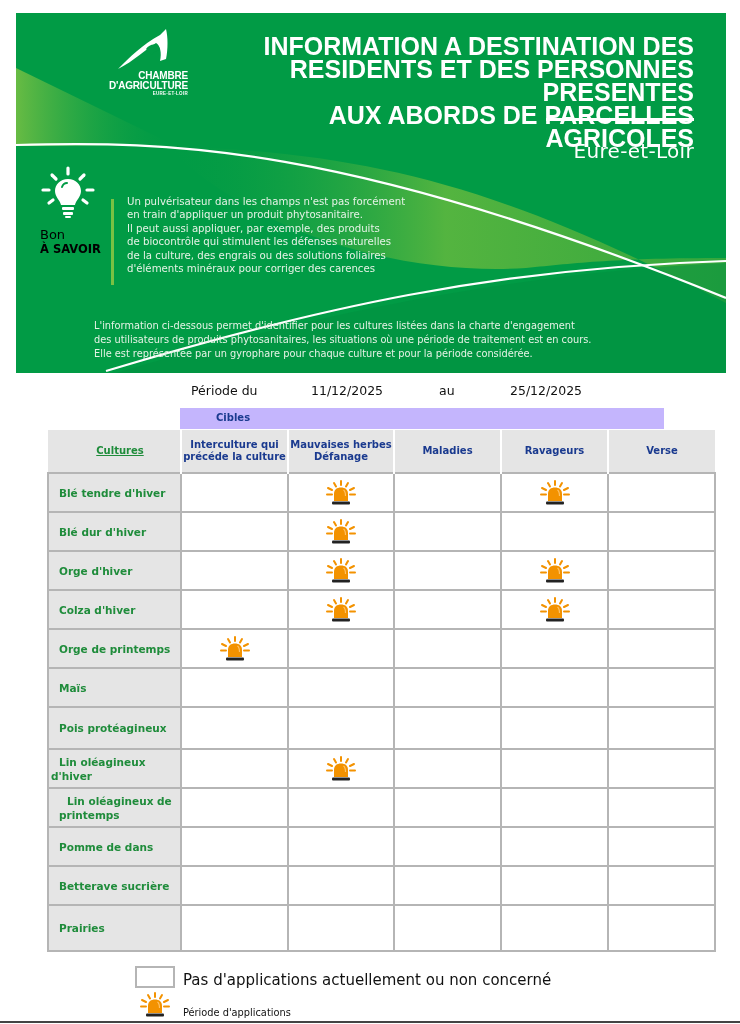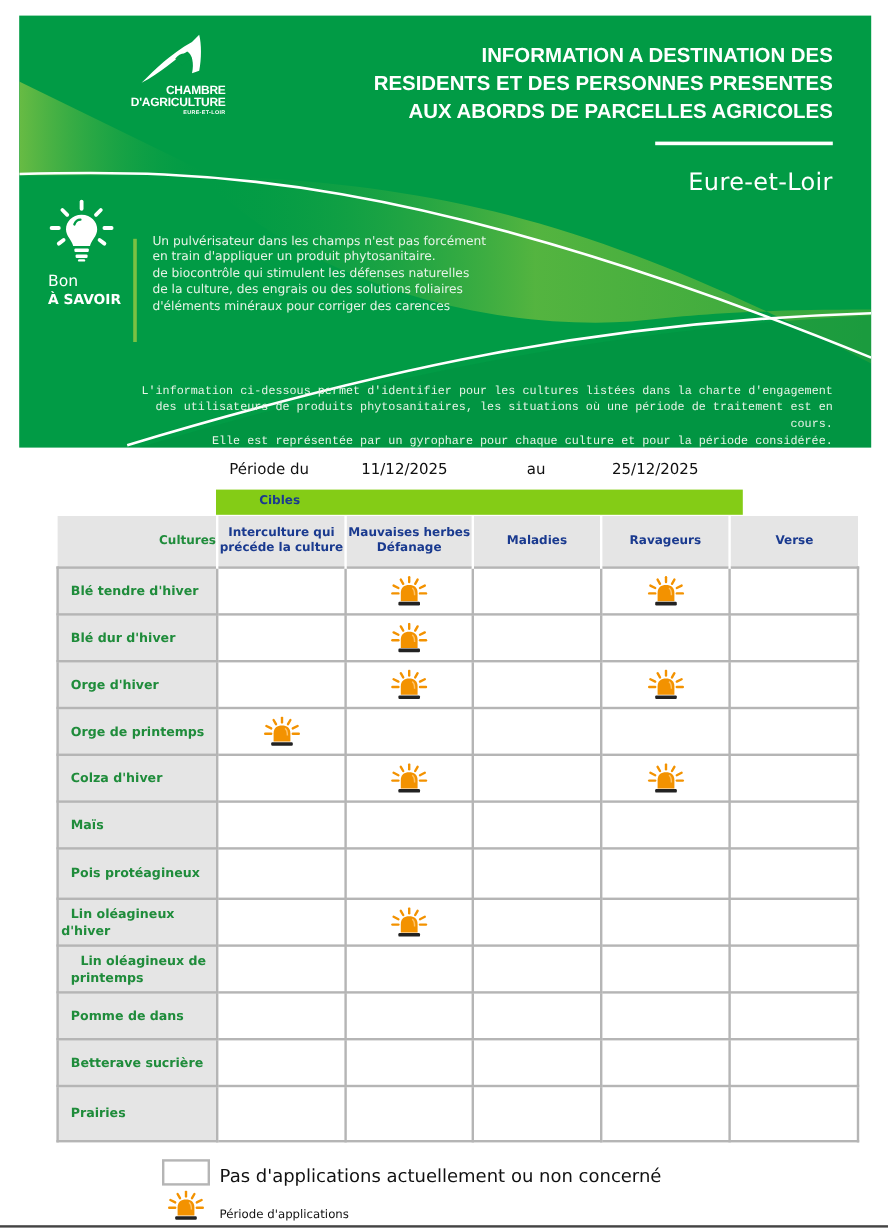--- a/index.html
+++ b/index.html
@@ -2,35 +2,35 @@
 <html><head>
 <meta charset="utf-8">
 <style>
   html,body{margin:0;padding:0;background:#fff;}
   body{width:740px;height:1024px;position:relative;overflow:hidden;font-family:"DejaVu Sans",sans-serif;}
   .banner{position:absolute;left:16px;top:13px;width:710px;height:360px;background:#019b45;overflow:hidden;}
   .banner svg.bg{position:absolute;left:0;top:0;}
   .logo{position:absolute;left:82px;top:14px;width:90px;height:72px;color:#fff;text-align:right;}
   .logo .l1,.logo .l2{font-family:"Liberation Sans",sans-serif;font-size:10px;font-weight:bold;line-height:10px;letter-spacing:-0.2px;}
   .logo .l3{font-family:"Liberation Sans",sans-serif;font-size:4.5px;font-weight:bold;line-height:6px;letter-spacing:0.3px;}
-  .title{position:absolute;right:32px;top:22px;width:470px;text-align:right;color:#fff;font-family:"Liberation Sans",sans-serif;font-weight:bold;font-size:17px;line-height:23px;}
+  .title{position:absolute;right:32px;top:22px;width:470px;text-align:right;color:#fff;font-family:"Liberation Sans",sans-serif;font-weight:bold;font-size:25px;line-height:23px;}
   .title-rule{position:absolute;left:530px;top:105px;width:148px;height:3px;background:#fff;}
   .dept{position:absolute;right:32px;top:126px;color:#fff;font-family:"DejaVu Sans",sans-serif;font-size:20px;font-weight:normal;letter-spacing:0.3px;}
   .bulb{position:absolute;left:24px;top:152px;width:56px;height:56px;}
-  .bon{position:absolute;left:24px;top:214px;color:#ffffff;font-size:13px;line-height:15px;}
+  .bon{position:absolute;left:24px;top:214px;color:#000000;font-size:13px;line-height:15px;}
   .bon .b2{font-weight:bold;font-size:11.5px;}
   .vbar{position:absolute;left:95px;top:186px;width:3px;height:86px;background:#7ac143;}
   .tip{position:absolute;left:111px;top:182px;color:#e6f3e6;font-size:10.2px;line-height:13.4px;width:330px;}
-  .info{position:absolute;right:32px;top:306px;width:600px;text-align:right;color:#e6f3e6;font-size:9.8px;line-height:14px;font-family:Liberation Mono, monospace;}
+  .info{position:absolute;right:32px;top:306px;width:600px;text-align:left;color:#e6f3e6;font-size:9.8px;line-height:14px;}
   .period{position:absolute;top:383px;font-family:"DejaVu Sans",sans-serif;font-weight:normal;font-size:12.5px;color:#111;}
-  .cibles{position:absolute;left:180px;top:408px;width:439px;height:21px;background:#84cc16;}
+  .cibles{position:absolute;left:180px;top:408px;width:484px;height:21px;background:#c4b5fd;}
   .cibles span{position:absolute;left:36px;top:4px;font-size:10px;font-weight:bold;color:#1a3a8f;}
   table.grid{position:absolute;left:47px;top:430px;border-collapse:collapse;table-layout:fixed;}
   table.grid th{background:#e5e5e5;color:#1a3a8f;font-size:10px;font-weight:bold;text-align:center;line-height:12px;padding:0;height:42px;border-left:2px solid #fff;}
-  table.grid th.c0{color:#1f8c3b;text-align:right;padding-left:12px;border-left:none;}
+  table.grid th.c0{color:#1f8c3b;text-align:center;padding-left:12px;border-left:none;text-decoration:underline;}
   table.grid td{border:2px solid #b5b5b5;background:#fff;padding:0;text-align:center;vertical-align:middle;}
   table.grid td.crop{background:#e5e5e5;color:#1f8c3b;font-size:10.5px;font-weight:bold;text-align:left;padding-left:10px;line-height:14px;}
   table.grid td.crop.tight{padding-left:2px;}
   .beacon{display:inline-block;width:34px;height:26px;vertical-align:middle;}
   .legend-box{position:absolute;left:135px;top:966px;width:40px;height:22px;border:2px solid #b5b5b5;background:#fff;box-sizing:border-box;}
   .legend-t1{position:absolute;left:183px;top:971px;font-size:15px;color:#111;}
   .legend-beacon{position:absolute;left:138px;top:992px;}
   .legend-t2{position:absolute;left:183px;top:1007px;font-size:9.8px;color:#111;}
   .bottom-rule{position:absolute;left:0;top:1021px;width:740px;height:2px;background:#444;}
 </style>
@@ -98,34 +98,35 @@
     <rect x="25" y="51" width="6" height="2" rx="1" fill="#fff"></rect>
   </svg>
   <div class="bon">
     <div>Bon</div>
     <div class="b2">À SAVOIR</div>
   </div>
   <div class="vbar"></div>
   <div class="tip">
     <div>Un pulvérisateur dans les champs n'est pas forcément</div>
     <div>en train d'appliquer un produit phytosanitaire.</div>
+    <div>Il peut aussi appliquer, par exemple, des produits</div>
     <div>de biocontrôle qui stimulent les défenses naturelles</div>
     <div>de la culture, des engrais ou des solutions foliaires</div>
     <div>d'éléments minéraux pour corriger des carences</div>
   </div>
 
   <div class="info">
     <div>L'information ci-dessous permet d'identifier pour les cultures listées dans la charte d'engagement</div>
     <div>des utilisateurs de produits phytosanitaires, les situations où une période de traitement est en cours.</div>
     <div>Elle est représentée par un gyrophare pour chaque culture et pour la période considérée.</div>
   </div>
 </div>
 
 <div class="period" style="left:191px;">Période du</div>
-<div class="period" style="left:301px;">11/12/2025</div>
+<div class="period" style="left:311px;">11/12/2025</div>
 <div class="period" style="left:439px;">au</div>
 <div class="period" style="left:510px;">25/12/2025</div>
 
 <div class="cibles">
   <span>Cibles</span>
 </div>
 
 <svg width="0" height="0" style="position:absolute">
   <defs>
     <symbol id="beacon" viewBox="0 0 34 26">
@@ -193,39 +194,39 @@
         <td><svg class="beacon">
             <use href="#beacon"></use>
           </svg></td>
         <td></td>
         <td><svg class="beacon">
             <use href="#beacon"></use>
           </svg></td>
         <td></td>
       </tr>
       <tr style="height: 39px;">
+        <td class="crop">Colza d'hiver</td>
+        <td></td>
+        <td><svg class="beacon">
+            <use href="#beacon"></use>
+          </svg></td>
+        <td></td>
+        <td><svg class="beacon">
+            <use href="#beacon"></use>
+          </svg></td>
+        <td></td>
+      </tr>
+      <tr style="height: 39px;">
         <td class="crop">Orge de printemps</td>
         <td><svg class="beacon">
             <use href="#beacon"></use>
           </svg></td>
         <td></td>
         <td></td>
         <td></td>
-        <td></td>
-      </tr>
-      <tr style="height: 39px;">
-        <td class="crop">Colza d'hiver</td>
-        <td></td>
-        <td><svg class="beacon">
-            <use href="#beacon"></use>
-          </svg></td>
-        <td></td>
-        <td><svg class="beacon">
-            <use href="#beacon"></use>
-          </svg></td>
         <td></td>
       </tr>
       <tr style="height: 39px; border-radius: 14px;">
         <td class="crop">Maïs</td>
         <td></td>
         <td></td>
         <td></td>
         <td></td>
         <td></td>
       </tr>

